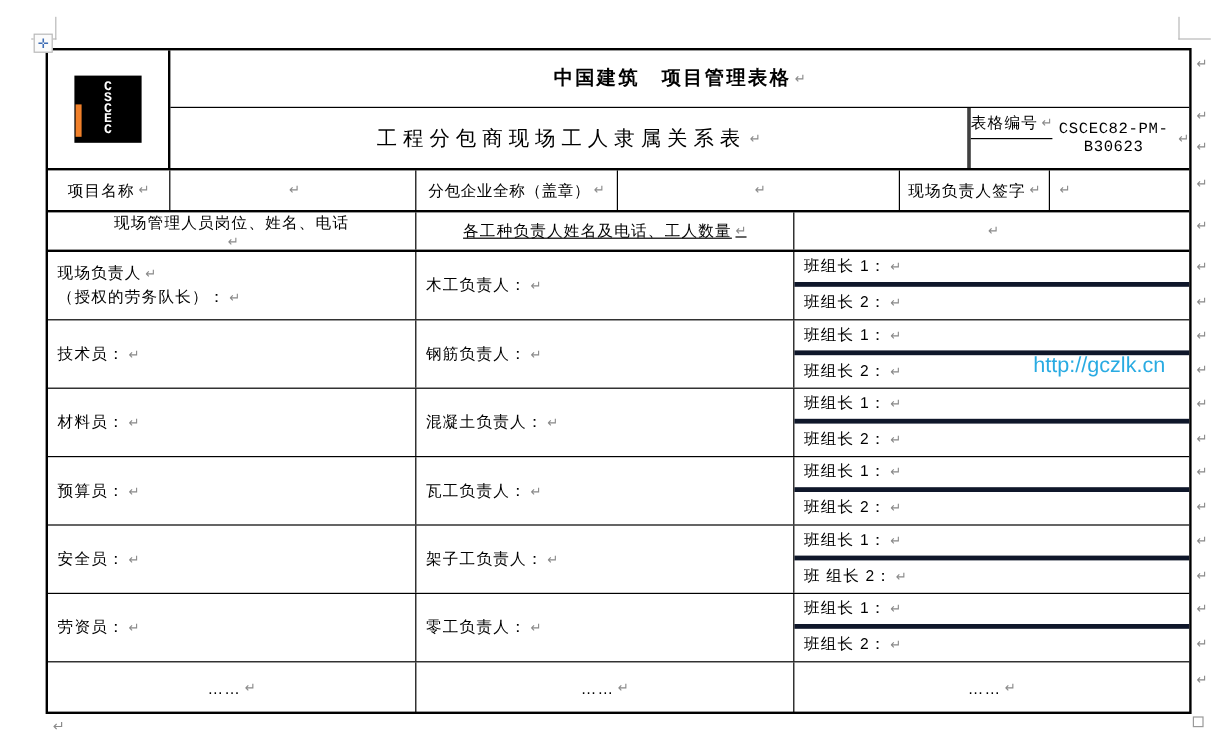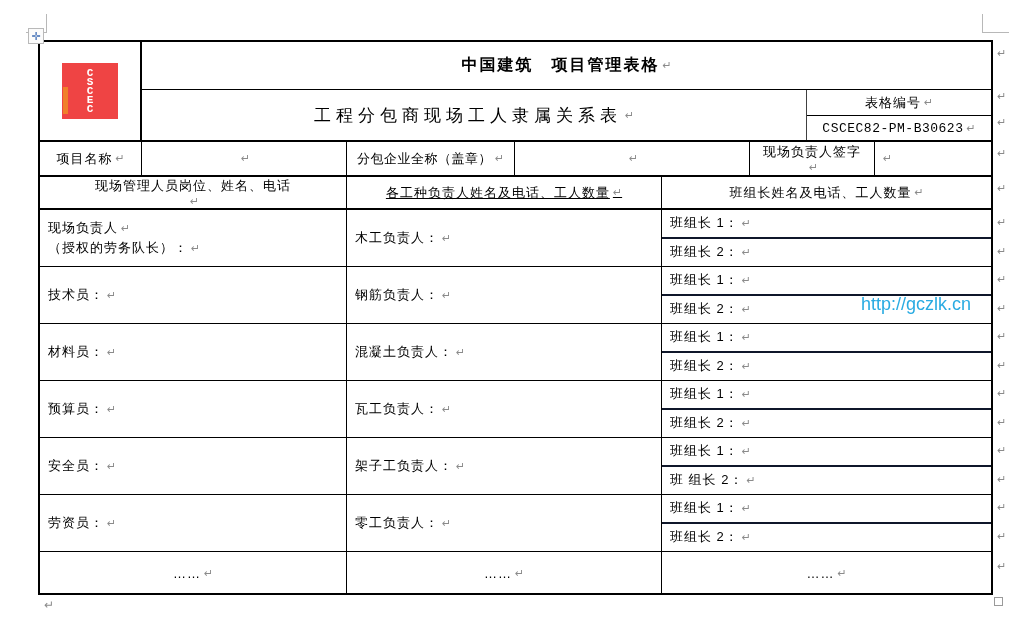--- a/index.html
+++ b/index.html
@@ -42,36 +42,36 @@
   
   .r-head { height:100px; }
   .logo-cell { width:102px; border-right:2px solid #000; display:flex; align-items:center; justify-content:center; }
   .logo-box { position:relative; width:56px; height:56px; display:flex; align-items:center; justify-content:center; }
   .logo-letters { width:12px; word-break:break-all; text-align:center; color:#fff; font-family:"Liberation Mono", monospace; font-weight:bold; font-size:11px; line-height:9px; letter-spacing:0; }
   .logo-accent { position:absolute; left:1px; bottom:5px; width:5px; height:27px; }
   .head-right { flex:1; display:flex; flex-direction:column; }
   .org-row { height:48px; border-bottom:1px solid #000; font-family:"Liberation Serif", serif; font-weight:bold; font-size:16px; letter-spacing:2px; }
   .sub-row { flex:1; display:flex; }
   .form-title-cell { flex:1; font-size:17px; letter-spacing:5px; }
-  .no-col { width:185px; border-left:1px solid #404040; display:flex; flex-direction:column; }
+  .no-col { width:185px; border-left:3px solid #404040; display:flex; }
   .no-label { height:26px; border-bottom:1px solid #000; }
   .no-value { flex:1; font-family:"Liberation Mono", monospace; letter-spacing:0.5px; }
   
   .r-info { height:35px; }
-  .i1 { width:102px; } .i2 { width:205px; } .i3 { width:168px; } .i4 { width:235px; } .i5 { width:125px;flex-direction:column; } .i6 { flex:1; }
+  .i1 { width:102px; } .i2 { width:205px; } .i3 { width:168px; } .i4 { width:235px; } .i5 { width:125px; } .i6 { flex:1; }
   
   .r-cols { height:33px; font-weight:normal; }
   .c1 { width:307px;flex-direction:column; } .c2 { width:315px;text-decoration:underline; } .c3 { flex:1; }
   
   .r-body { height:57px; display:flex; }
   .c-manager { width:307px; border-right:1px solid #000; display:flex; align-items:center; padding-left:8px; }
   .c-trade { width:315px; border-right:1px solid #000; display:flex; align-items:center; padding-left:8px; }
   .c-leaders { flex:1; display:flex; flex-direction:column; }
   .leader-cell { height:28px; display:flex; align-items:center; padding-left:8px; }
-  .leader-cell.first { border-bottom:2px solid #0f172a; height:29px; }
+  .leader-cell.first { border-bottom:4px solid #0f172a; height:29px; }
   
   .r-foot { height:42px; display:flex; }
   .f1 { width:307px; } .f2 { width:315px; } .f3 { flex:1; }
   .mline { line-height:19px; }
 </style>
 </head>
 <body>
 
 <div class="page">
 
@@ -101,21 +101,21 @@
       <span class="pm-end" style="top: 472.5px;">↵</span>
       <span class="pm-end" style="top: 501px;">↵</span>
       <span class="pm-end" style="top: 529.5px;">↵</span>
       <span class="pm-end" style="top: 560px;">↵</span>
     </div>
 
   <div class="sheet">
 
     <div class="r-head flex bb2">
       <div class="logo-cell cell">
-        <div class="logo-box" id="logo-box" style="background: #ef4444;">
+        <div class="logo-box" id="logo-box" style="background: #000000;">
           <div class="logo-accent" id="logo-accent" style="background: rgb(240, 128, 42);"></div>
           <div class="logo-letters">CSCEC</div>
         </div>
       </div>
       <div class="head-right">
         <div class="org-row center">
           <span>中国建筑　项目管理表格</span>
             <span class="pm">↵</span>
         </div>
         <div class="sub-row">
@@ -164,21 +164,20 @@
     <div class="r-cols flex bb2">
       <div class="c1 br1 center">
         <span>现场管理人员岗位、姓名、电话</span>
           <span class="pm">↵</span>
       </div>
       <div class="c2 br1 center">
         <span>各工种负责人姓名及电话、工人数量</span>
           <span class="pm">↵</span>
       </div>
       <div class="c3 center">
-        <span>班组长姓名及电话、工人数量</span>
           <span class="pm">↵</span>
       </div>
     </div>
 
     <div id="body-rows">
         <div class="r-body bb1">
           <div class="c-manager">
             <div>
               <div class="mline"><span>现场负责人</span><span class="pm">↵</span></div>
               <div class="mline"><span>（授权的劳务队长）：</span><span class="pm">↵</span></div>

